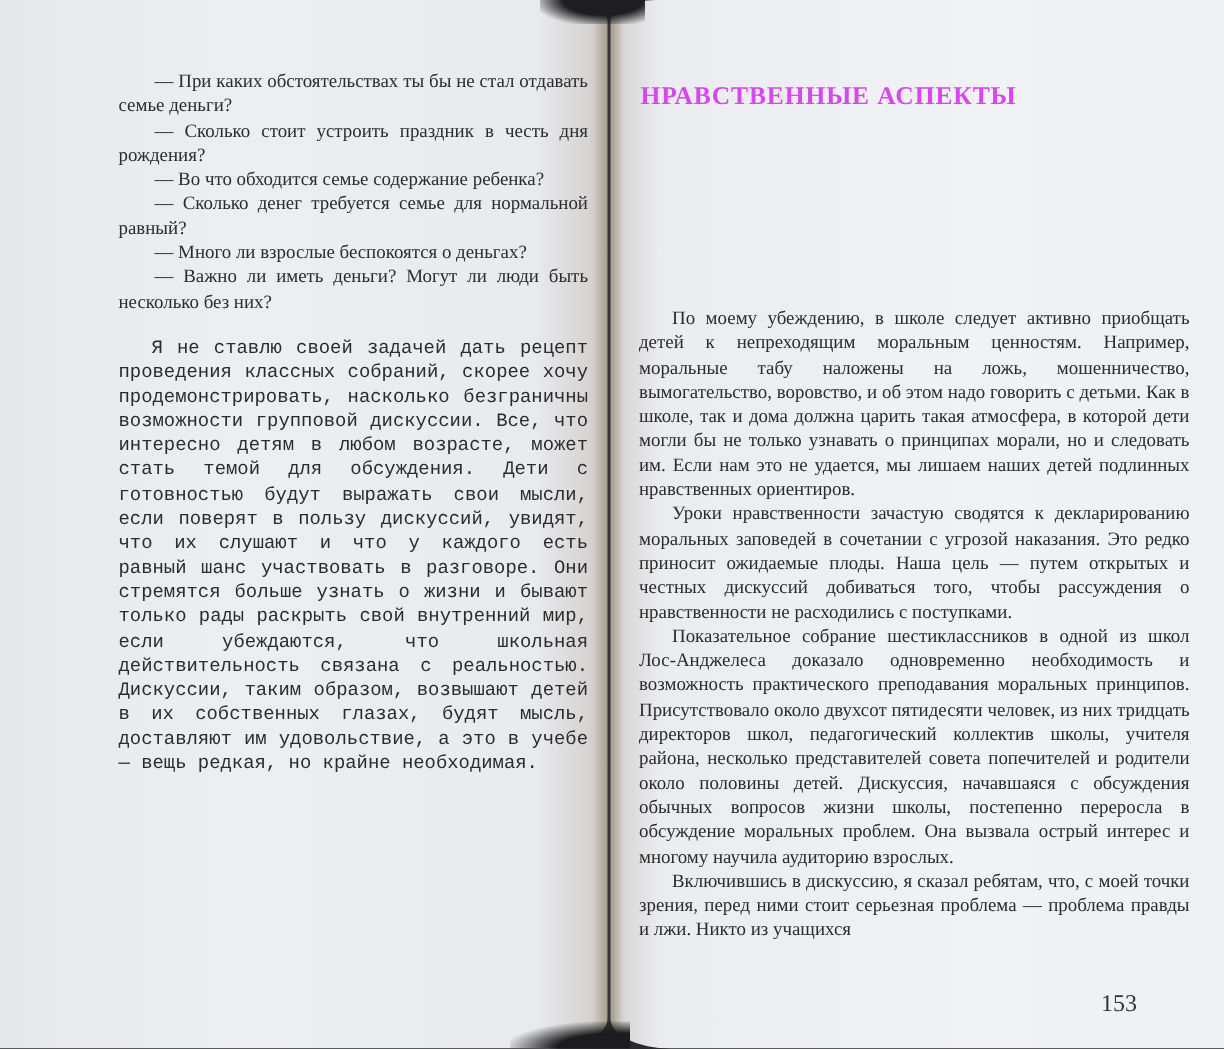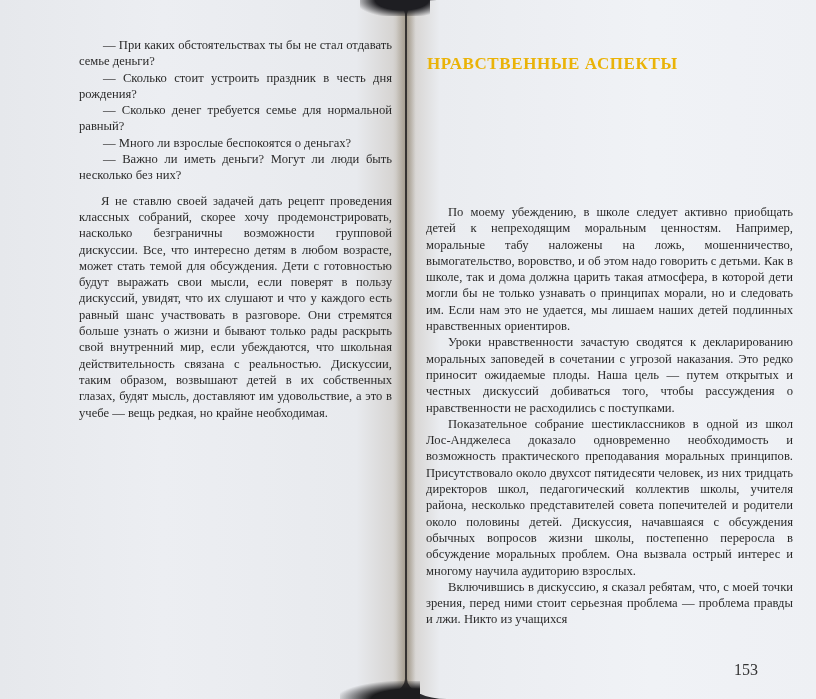--- a/index.html
+++ b/index.html
@@ -31,27 +31,27 @@
     background: linear-gradient(to right, rgba(0,0,0,0) 0%, rgba(90,80,60,0.25) 50%, rgba(0,0,0,0) 100%);
     pointer-events: none;
   }
   .text {
     position: absolute;
     font-size: 12.6px;
     line-height: 16.3px;
     text-align: justify;
   }
   .text p { margin: 0; text-indent: 22px; }
-  .left-text { left: 79px; top: 37px; width: 313px; }
+  .left-text { left: 79px; top: 46px; width: 313px; }
   .left-text .dialog p { text-indent: 24px; }
-  .left-text .body-para { margin-top: 9px; }
+  .left-text .body-para { margin-top: 15px; font-family: Liberation Mono, monospace; }
   .heading {
     position: absolute; left: 427px; top: 54px;
     font-size: 17px; font-weight: bold; letter-spacing: 0.6px;
-    color: #eab308;
+    color: #d946ef;
   }
   .right-text { left: 420px; top: 204px; width: 367px; margin-left: 6px; }
   .page-number {
     position: absolute; left: 734px; top: 661px;
     font-size: 16px; color: #333;
   }
   .bottom-dark-left {
     position: absolute; left: 340px; bottom: 0; width: 80px; height: 18px;
     background: radial-gradient(ellipse at 90% 100%, #1c1c1e 40%, rgba(28,28,30,0) 75%);
   }
@@ -68,20 +68,21 @@
 <div class="page page-right">
 </div>
 <div class="gutter-shadow"></div>
 <div class="top-dark"></div>
 <div class="bottom-dark-left"></div>
 
 <div class="text left-text">
   <div class="dialog">
     <p>— При каких обстоятельствах ты бы не стал отдавать семье деньги?</p>
     <p>— Сколько стоит устроить праздник в честь дня рождения?</p>
+    <p>— Во что обходится семье содержание ребенка?</p>
     <p>— Сколько денег требуется семье для нормальной равный?</p>
     <p>— Много ли взрослые беспокоятся о деньгах?</p>
     <p>— Важно ли иметь деньги? Могут ли люди быть несколько без них?</p>
   </div>
   <p class="body-para">Я не ставлю своей задачей дать рецепт проведения классных собраний, скорее хочу продемонстрировать, насколько безграничны возможности групповой дискуссии. Все, что интересно детям в любом возрасте, может стать темой для обсуждения. Дети с готовностью будут выражать свои мысли, если поверят в пользу дискуссий, увидят, что их слушают и что у каждого есть равный шанс участвовать в разговоре. Они стремятся больше узнать о жизни и бывают только рады раскрыть свой внутренний мир, если убеждаются, что школьная действительность связана с реальностью. Дискуссии, таким образом, возвышают детей в их собственных глазах, будят мысль, доставляют им удовольствие, а это в учебе — вещь редкая, но крайне необходимая.</p>
 </div>
 
 <div class="heading">НРАВСТВЕННЫЕ АСПЕКТЫ</div>
 
 <div class="text right-text">

